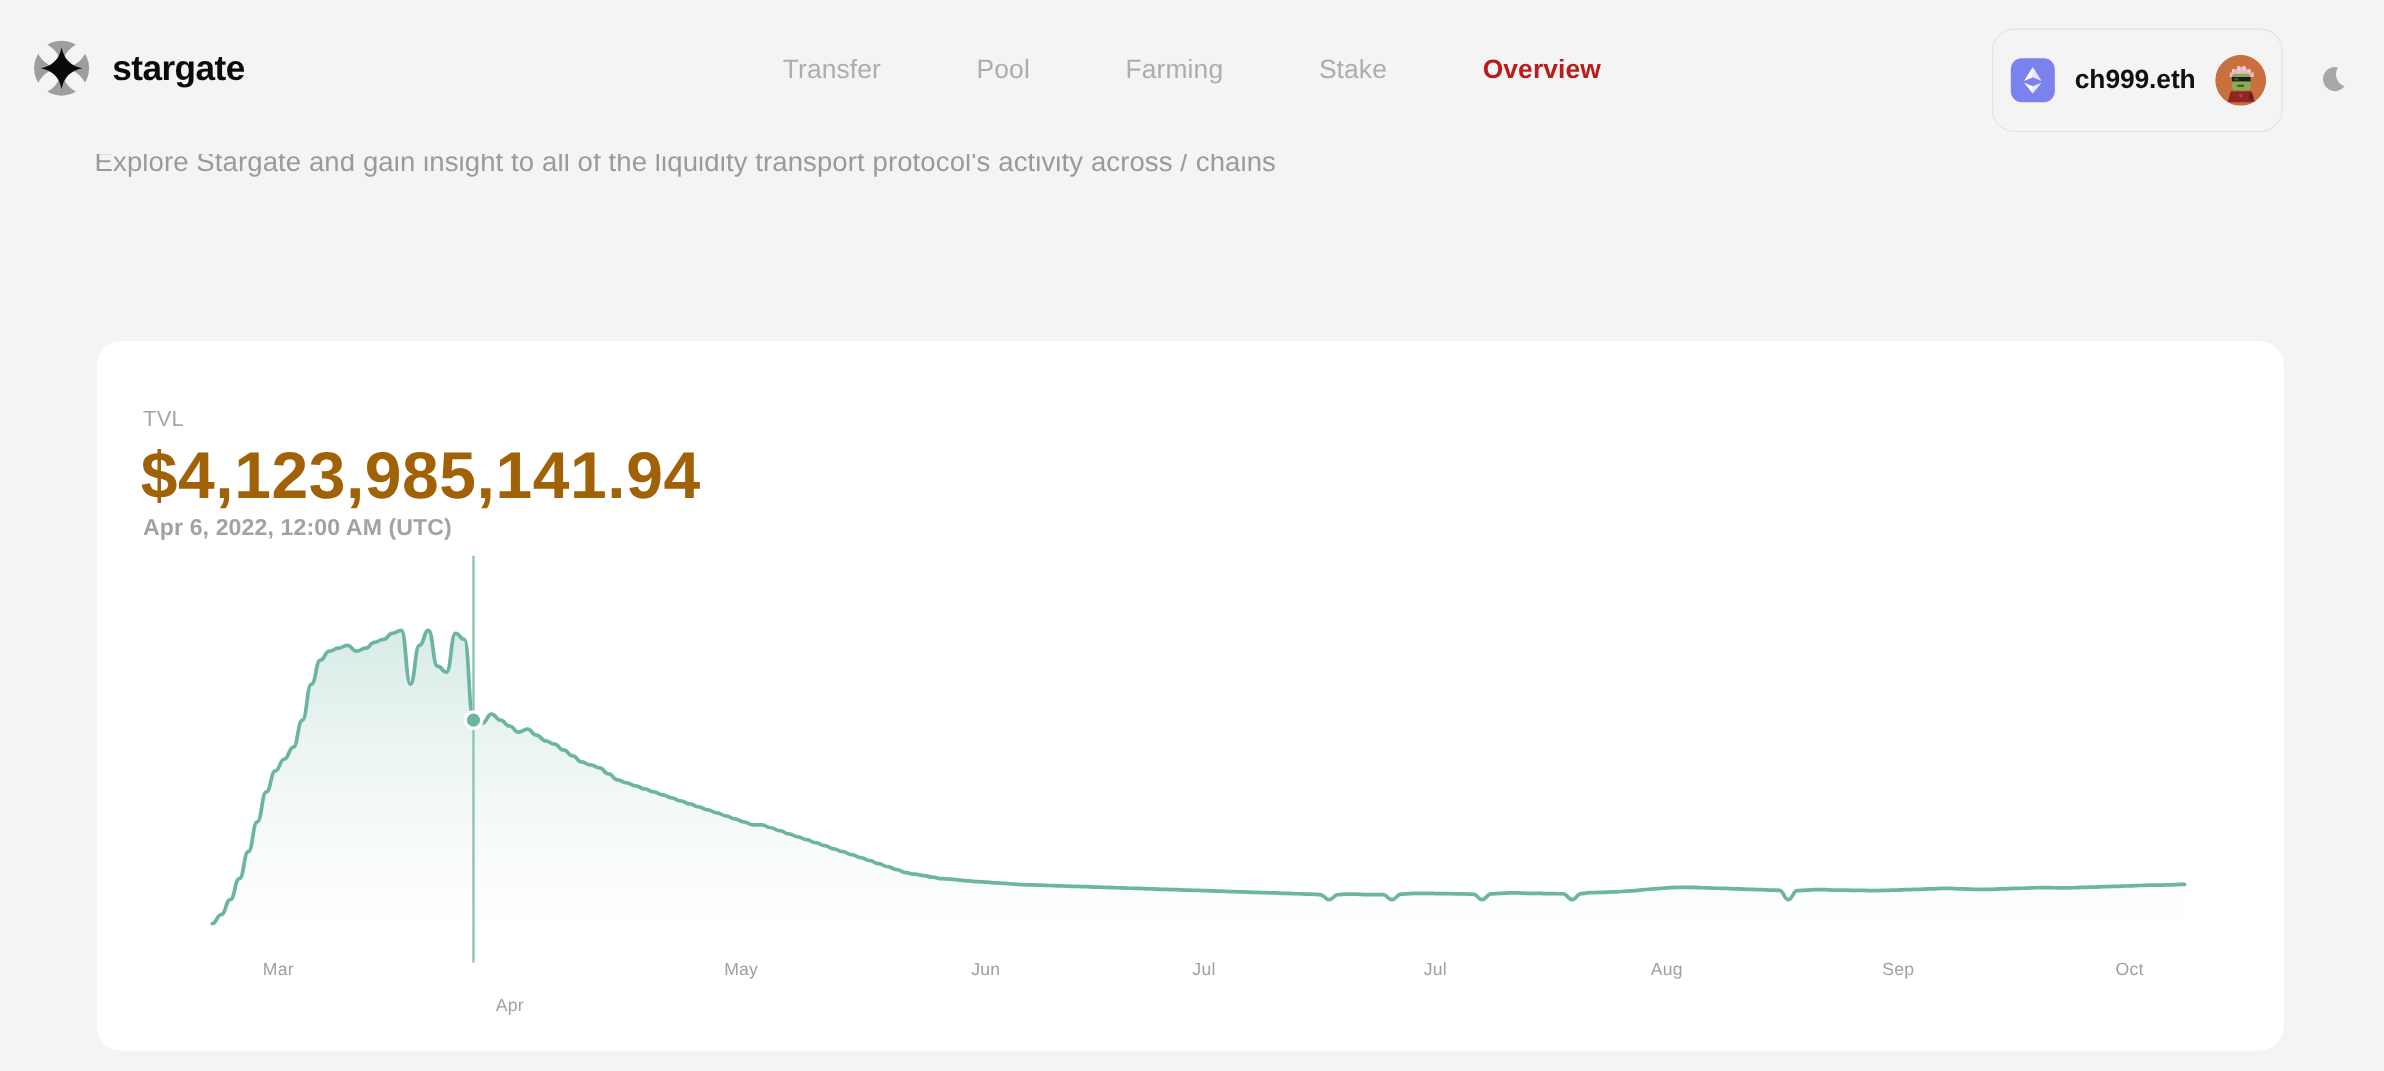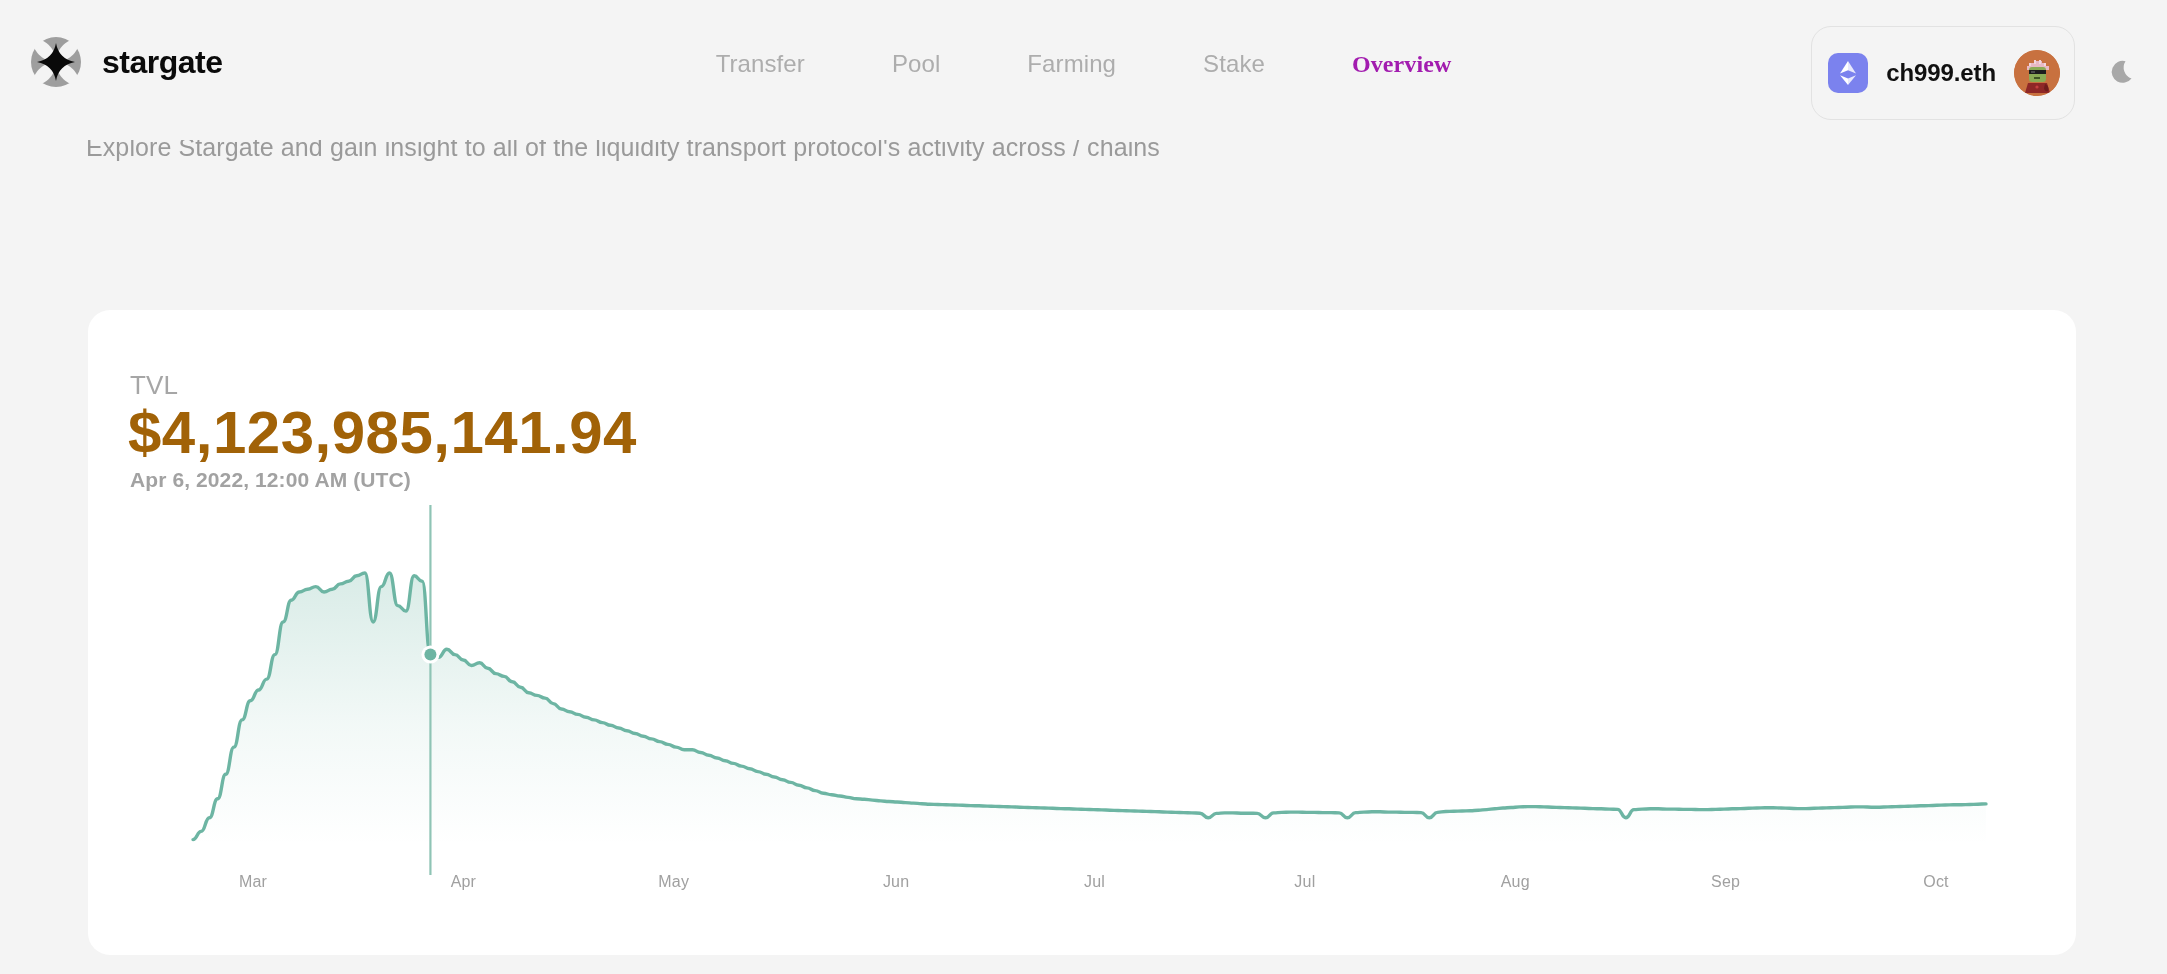--- a/index.html
+++ b/index.html
@@ -58,23 +58,22 @@
 
   .nav-item {
     font-size: 24px;
     color: #adadad;
     padding: 0 38px;
     letter-spacing: 0.1px;
     white-space: nowrap;
     cursor: pointer;
   }
   .nav-item.active {
-    color: #a21caf;
+    color: #b91c1c;
     font-weight: 700;
-    font-family: Liberation Serif, serif;
   }
 
   .wallet-zone {
     position: absolute;
     right: 22px;
     top: 26px;
     display: flex;
     align-items: center;
     gap: 26px;
   }
@@ -145,21 +144,21 @@
     width: 1988px;
     height: 645px;
     background: #ffffff;
     border-radius: 22px;
   }
 
   .card-label {
     position: absolute;
     left: 42px;
     top: 60px;
-    font-size: 26px;
+    font-size: 20px;
     color: #a6a6a6;
     letter-spacing: 0.2px;
   }
 
   .card-value {
     position: absolute;
     left: 40px;
     top: 88px;
     font-size: 60px;
     font-weight: 700;
@@ -288,21 +287,21 @@
         </defs>
         <path id="area-path" fill="url(#areaGrad)" stroke="none" d="M 105.0 334.6 C 109.1 334.6 109.1 326.4 113.2 326.4 C 117.3 326.4 117.3 312.8 121.4 312.8 C 125.5 312.8 125.5 293.8 129.6 293.8 C 133.7 293.8 133.7 269.3 137.7 269.3 C 141.8 269.3 141.8 242.1 145.9 242.1 C 150.0 242.1 150.0 214.9 154.1 214.9 C 158.2 214.9 158.2 195.8 162.3 195.8 C 166.4 195.8 166.4 185.0 170.5 185.0 C 174.6 185.0 174.6 174.1 178.7 174.1 C 182.8 174.1 182.8 149.6 186.9 149.6 C 191.0 149.6 191.0 117.0 195.1 117.0 C 199.2 117.0 199.2 95.2 203.2 95.2 C 207.3 95.2 207.3 87.0 211.4 87.0 C 215.5 87.0 215.5 84.3 219.6 84.3 C 223.7 84.3 223.7 81.6 227.8 81.6 C 231.9 81.6 231.9 87.0 236.0 87.0 C 240.1 87.0 240.1 84.3 244.2 84.3 C 248.3 84.3 248.3 78.9 252.4 78.9 C 256.5 78.9 256.5 76.2 260.6 76.2 C 264.7 76.2 264.7 70.7 268.7 70.7 C 272.8 70.7 272.8 68.0 276.9 68.0 C 281.0 68.0 281.0 117.0 285.1 117.0 C 289.2 117.0 289.2 81.6 293.3 81.6 C 297.4 81.6 297.4 68.0 301.5 68.0 C 305.6 68.0 305.6 100.6 309.7 100.6 C 313.8 100.6 313.8 106.1 317.9 106.1 C 322.0 106.1 322.0 70.7 326.1 70.7 C 330.1 70.7 330.1 76.2 334.2 76.2 C 338.3 76.2 338.3 149.6 342.4 149.6 C 346.5 149.6 346.5 152.3 350.6 152.3 C 354.7 152.3 354.7 144.2 358.8 144.2 C 362.9 144.2 362.9 149.6 367.0 149.6 C 371.1 149.6 371.1 155.0 375.2 155.0 C 379.3 155.0 379.3 160.5 383.4 160.5 C 387.5 160.5 387.5 157.8 391.6 157.8 C 395.6 157.8 395.6 163.2 399.7 163.2 C 403.8 163.2 403.8 168.6 407.9 168.6 C 412.0 168.6 412.0 171.4 416.1 171.4 C 420.2 171.4 420.2 176.8 424.3 176.8 C 428.4 176.8 428.4 182.2 432.5 182.2 C 436.6 182.2 436.6 187.7 440.7 187.7 C 444.8 187.7 444.8 190.4 448.9 190.4 C 453.0 190.4 453.0 193.1 457.1 193.1 C 461.1 193.1 461.1 198.6 465.2 198.6 C 469.3 198.6 469.3 204.0 473.4 204.0 C 477.5 204.0 477.5 206.7 481.6 206.7 C 485.7 206.7 485.7 209.4 489.8 209.4 C 493.9 209.4 493.9 212.2 498.0 212.2 C 502.1 212.2 502.1 214.9 506.2 214.9 C 510.3 214.9 510.3 217.6 514.4 217.6 C 518.5 217.6 518.5 220.3 522.5 220.3 C 526.6 220.3 526.6 223.0 530.7 223.0 C 534.8 223.0 534.8 225.8 538.9 225.8 C 543.0 225.8 543.0 228.5 547.1 228.5 C 551.2 228.5 551.2 231.2 555.3 231.2 C 559.4 231.2 559.4 233.9 563.5 233.9 C 567.6 233.9 567.6 236.6 571.7 236.6 C 575.8 236.6 575.8 239.4 579.9 239.4 C 584.0 239.4 584.0 242.1 588.0 242.1 C 592.1 242.1 592.1 244.8 596.2 244.8 C 600.3 244.8 600.3 244.8 604.4 244.8 C 608.5 244.8 608.5 247.5 612.6 247.5 C 616.7 247.5 616.7 250.2 620.8 250.2 C 624.9 250.2 624.9 253.0 629.0 253.0 C 633.1 253.0 633.1 255.7 637.2 255.7 C 641.3 255.7 641.3 258.4 645.4 258.4 C 649.4 258.4 649.4 261.1 653.5 261.1 C 657.6 261.1 657.6 263.8 661.7 263.8 C 665.8 263.8 665.8 266.6 669.9 266.6 C 674.0 266.6 674.0 269.3 678.1 269.3 C 682.2 269.3 682.2 272.0 686.3 272.0 C 690.4 272.0 690.4 274.7 694.5 274.7 C 698.6 274.7 698.6 277.4 702.7 277.4 C 706.8 277.4 706.8 280.2 710.9 280.2 C 714.9 280.2 714.9 282.9 719.0 282.9 C 723.1 282.9 723.1 285.6 727.2 285.6 C 731.3 285.6 731.3 288.3 735.4 288.3 C 739.5 288.3 739.5 289.7 743.6 289.7 C 747.7 289.7 747.7 291.0 751.8 291.0 C 755.9 291.0 755.9 292.4 760.0 292.4 C 764.1 292.4 764.1 293.8 768.2 293.8 C 772.3 293.8 772.3 294.3 776.4 294.3 C 780.4 294.3 780.4 295.1 784.5 295.1 C 788.6 295.1 788.6 295.9 792.7 295.9 C 796.8 295.9 796.8 296.5 800.9 296.5 C 805.0 296.5 805.0 297.0 809.1 297.0 C 813.2 297.0 813.2 297.6 817.3 297.6 C 821.4 297.6 821.4 298.1 825.5 298.1 C 829.6 298.1 829.6 298.7 833.7 298.7 C 837.8 298.7 837.8 299.2 841.8 299.2 C 845.9 299.2 845.9 299.5 850.0 299.5 C 854.1 299.5 854.1 299.7 858.2 299.7 C 862.3 299.7 862.3 300.0 866.4 300.0 C 870.5 300.0 870.5 300.3 874.6 300.3 C 878.7 300.3 878.7 300.6 882.8 300.6 C 886.9 300.6 886.9 300.8 891.0 300.8 C 895.1 300.8 895.1 301.1 899.2 301.1 C 903.3 301.1 903.3 301.4 907.3 301.4 C 911.4 301.4 911.4 301.6 915.5 301.6 C 919.6 301.6 919.6 301.9 923.7 301.9 C 927.8 301.9 927.8 302.2 931.9 302.2 C 936.0 302.2 936.0 302.5 940.1 302.5 C 944.2 302.5 944.2 302.7 948.3 302.7 C 952.4 302.7 952.4 303.0 956.5 303.0 C 960.6 303.0 960.6 303.3 964.7 303.3 C 968.8 303.3 968.8 303.6 972.8 303.6 C 976.9 303.6 976.9 303.8 981.0 303.8 C 985.1 303.8 985.1 304.1 989.2 304.1 C 993.3 304.1 993.3 304.4 997.4 304.4 C 1001.5 304.4 1001.5 304.6 1005.6 304.6 C 1009.7 304.6 1009.7 304.9 1013.8 304.9 C 1017.9 304.9 1017.9 305.2 1022.0 305.2 C 1026.1 305.2 1026.1 305.5 1030.2 305.5 C 1034.2 305.5 1034.2 305.7 1038.3 305.7 C 1042.4 305.7 1042.4 306.0 1046.5 306.0 C 1050.6 306.0 1050.6 306.3 1054.7 306.3 C 1058.8 306.3 1058.8 306.5 1062.9 306.5 C 1067.0 306.5 1067.0 306.8 1071.1 306.8 C 1075.2 306.8 1075.2 307.1 1079.3 307.1 C 1083.4 307.1 1083.4 307.4 1087.5 307.4 C 1091.6 307.4 1091.6 307.6 1095.7 307.6 C 1099.7 307.6 1099.7 307.9 1103.8 307.9 C 1107.9 307.9 1107.9 308.2 1112.0 308.2 C 1116.1 308.2 1116.1 312.8 1120.2 312.8 C 1124.3 312.8 1124.3 308.4 1128.4 308.4 C 1132.5 308.4 1132.5 307.9 1136.6 307.9 C 1140.7 307.9 1140.7 307.9 1144.8 307.9 C 1148.9 307.9 1148.9 308.2 1153.0 308.2 C 1157.1 308.2 1157.1 308.2 1161.2 308.2 C 1165.2 308.2 1165.2 308.4 1169.3 308.4 C 1173.4 308.4 1173.4 312.8 1177.5 312.8 C 1181.6 312.8 1181.6 307.9 1185.7 307.9 C 1189.8 307.9 1189.8 307.4 1193.9 307.4 C 1198.0 307.4 1198.0 307.1 1202.1 307.1 C 1206.2 307.1 1206.2 307.1 1210.3 307.1 C 1214.4 307.1 1214.4 307.4 1218.5 307.4 C 1222.6 307.4 1222.6 307.4 1226.6 307.4 C 1230.7 307.4 1230.7 307.6 1234.8 307.6 C 1238.9 307.6 1238.9 307.6 1243.0 307.6 C 1247.1 307.6 1247.1 307.9 1251.2 307.9 C 1255.3 307.9 1255.3 312.8 1259.4 312.8 C 1263.5 312.8 1263.5 307.6 1267.6 307.6 C 1271.7 307.6 1271.7 307.1 1275.8 307.1 C 1279.9 307.1 1279.9 306.8 1284.0 306.8 C 1288.1 306.8 1288.1 306.8 1292.1 306.8 C 1296.2 306.8 1296.2 307.1 1300.3 307.1 C 1304.4 307.1 1304.4 307.1 1308.5 307.1 C 1312.6 307.1 1312.6 307.4 1316.7 307.4 C 1320.8 307.4 1320.8 307.4 1324.9 307.4 C 1329.0 307.4 1329.0 307.6 1333.1 307.6 C 1337.2 307.6 1337.2 312.8 1341.3 312.8 C 1345.4 312.8 1345.4 307.4 1349.5 307.4 C 1353.6 307.4 1353.6 306.5 1357.6 306.5 C 1361.7 306.5 1361.7 306.3 1365.8 306.3 C 1369.9 306.3 1369.9 306.0 1374.0 306.0 C 1378.1 306.0 1378.1 305.7 1382.2 305.7 C 1386.3 305.7 1386.3 305.2 1390.4 305.2 C 1394.5 305.2 1394.5 304.6 1398.6 304.6 C 1402.7 304.6 1402.7 303.8 1406.8 303.8 C 1410.9 303.8 1410.9 303.0 1415.0 303.0 C 1419.0 303.0 1419.0 302.5 1423.1 302.5 C 1427.2 302.5 1427.2 301.9 1431.3 301.9 C 1435.4 301.9 1435.4 301.6 1439.5 301.6 C 1443.6 301.6 1443.6 301.6 1447.7 301.6 C 1451.8 301.6 1451.8 301.9 1455.9 301.9 C 1460.0 301.9 1460.0 302.2 1464.1 302.2 C 1468.2 302.2 1468.2 302.5 1472.3 302.5 C 1476.4 302.5 1476.4 302.7 1480.5 302.7 C 1484.5 302.7 1484.5 303.0 1488.6 303.0 C 1492.7 303.0 1492.7 303.3 1496.8 303.3 C 1500.9 303.3 1500.9 303.6 1505.0 303.6 C 1509.1 303.6 1509.1 303.8 1513.2 303.8 C 1517.3 303.8 1517.3 304.1 1521.4 304.1 C 1525.5 304.1 1525.5 304.4 1529.6 304.4 C 1533.7 304.4 1533.7 312.8 1537.8 312.8 C 1541.9 312.8 1541.9 304.6 1545.9 304.6 C 1550.0 304.6 1550.0 304.1 1554.1 304.1 C 1558.2 304.1 1558.2 303.8 1562.3 303.8 C 1566.4 303.8 1566.4 303.8 1570.5 303.8 C 1574.6 303.8 1574.6 304.1 1578.7 304.1 C 1582.8 304.1 1582.8 304.1 1586.9 304.1 C 1591.0 304.1 1591.0 304.4 1595.1 304.4 C 1599.2 304.4 1599.2 304.4 1603.3 304.4 C 1607.4 304.4 1607.4 304.6 1611.4 304.6 C 1615.5 304.6 1615.5 304.6 1619.6 304.6 C 1623.7 304.6 1623.7 304.4 1627.8 304.4 C 1631.9 304.4 1631.9 304.1 1636.0 304.1 C 1640.1 304.1 1640.1 303.8 1644.2 303.8 C 1648.3 303.8 1648.3 303.6 1652.4 303.6 C 1656.5 303.6 1656.5 303.3 1660.6 303.3 C 1664.7 303.3 1664.7 303.0 1668.8 303.0 C 1672.9 303.0 1672.9 302.7 1676.9 302.7 C 1681.0 302.7 1681.0 302.7 1685.1 302.7 C 1689.2 302.7 1689.2 303.0 1693.3 303.0 C 1697.4 303.0 1697.4 303.3 1701.5 303.3 C 1705.6 303.3 1705.6 303.6 1709.7 303.6 C 1713.8 303.6 1713.8 303.6 1717.9 303.6 C 1722.0 303.6 1722.0 303.3 1726.1 303.3 C 1730.2 303.3 1730.2 303.0 1734.3 303.0 C 1738.3 303.0 1738.3 302.7 1742.4 302.7 C 1746.5 302.7 1746.5 302.5 1750.6 302.5 C 1754.7 302.5 1754.7 302.2 1758.8 302.2 C 1762.9 302.2 1762.9 301.9 1767.0 301.9 C 1771.1 301.9 1771.1 301.9 1775.2 301.9 C 1779.3 301.9 1779.3 302.2 1783.4 302.2 C 1787.5 302.2 1787.5 302.2 1791.6 302.2 C 1795.7 302.2 1795.7 301.9 1799.8 301.9 C 1803.8 301.9 1803.8 301.6 1807.9 301.6 C 1812.0 301.6 1812.0 301.4 1816.1 301.4 C 1820.2 301.4 1820.2 301.1 1824.3 301.1 C 1828.4 301.1 1828.4 300.8 1832.5 300.8 C 1836.6 300.8 1836.6 300.6 1840.7 300.6 C 1844.8 300.6 1844.8 300.3 1848.9 300.3 C 1853.0 300.3 1853.0 300.0 1857.1 300.0 C 1861.2 300.0 1861.2 299.7 1865.3 299.7 C 1869.3 299.7 1869.3 299.7 1873.4 299.7 C 1877.5 299.7 1877.5 299.5 1881.6 299.5 C 1885.7 299.5 1885.7 299.2 1889.8 299.2 C 1893.9 299.2 1893.9 298.9 1898.0 298.9 L 1898.0 340 L 105.0 340 Z"></path>
         <path id="line-path" fill="none" stroke="#6db5a3" stroke-width="3.4" stroke-linejoin="round" stroke-linecap="round" d="M 105.0 334.6 C 109.1 334.6 109.1 326.4 113.2 326.4 C 117.3 326.4 117.3 312.8 121.4 312.8 C 125.5 312.8 125.5 293.8 129.6 293.8 C 133.7 293.8 133.7 269.3 137.7 269.3 C 141.8 269.3 141.8 242.1 145.9 242.1 C 150.0 242.1 150.0 214.9 154.1 214.9 C 158.2 214.9 158.2 195.8 162.3 195.8 C 166.4 195.8 166.4 185.0 170.5 185.0 C 174.6 185.0 174.6 174.1 178.7 174.1 C 182.8 174.1 182.8 149.6 186.9 149.6 C 191.0 149.6 191.0 117.0 195.1 117.0 C 199.2 117.0 199.2 95.2 203.2 95.2 C 207.3 95.2 207.3 87.0 211.4 87.0 C 215.5 87.0 215.5 84.3 219.6 84.3 C 223.7 84.3 223.7 81.6 227.8 81.6 C 231.9 81.6 231.9 87.0 236.0 87.0 C 240.1 87.0 240.1 84.3 244.2 84.3 C 248.3 84.3 248.3 78.9 252.4 78.9 C 256.5 78.9 256.5 76.2 260.6 76.2 C 264.7 76.2 264.7 70.7 268.7 70.7 C 272.8 70.7 272.8 68.0 276.9 68.0 C 281.0 68.0 281.0 117.0 285.1 117.0 C 289.2 117.0 289.2 81.6 293.3 81.6 C 297.4 81.6 297.4 68.0 301.5 68.0 C 305.6 68.0 305.6 100.6 309.7 100.6 C 313.8 100.6 313.8 106.1 317.9 106.1 C 322.0 106.1 322.0 70.7 326.1 70.7 C 330.1 70.7 330.1 76.2 334.2 76.2 C 338.3 76.2 338.3 149.6 342.4 149.6 C 346.5 149.6 346.5 152.3 350.6 152.3 C 354.7 152.3 354.7 144.2 358.8 144.2 C 362.9 144.2 362.9 149.6 367.0 149.6 C 371.1 149.6 371.1 155.0 375.2 155.0 C 379.3 155.0 379.3 160.5 383.4 160.5 C 387.5 160.5 387.5 157.8 391.6 157.8 C 395.6 157.8 395.6 163.2 399.7 163.2 C 403.8 163.2 403.8 168.6 407.9 168.6 C 412.0 168.6 412.0 171.4 416.1 171.4 C 420.2 171.4 420.2 176.8 424.3 176.8 C 428.4 176.8 428.4 182.2 432.5 182.2 C 436.6 182.2 436.6 187.7 440.7 187.7 C 444.8 187.7 444.8 190.4 448.9 190.4 C 453.0 190.4 453.0 193.1 457.1 193.1 C 461.1 193.1 461.1 198.6 465.2 198.6 C 469.3 198.6 469.3 204.0 473.4 204.0 C 477.5 204.0 477.5 206.7 481.6 206.7 C 485.7 206.7 485.7 209.4 489.8 209.4 C 493.9 209.4 493.9 212.2 498.0 212.2 C 502.1 212.2 502.1 214.9 506.2 214.9 C 510.3 214.9 510.3 217.6 514.4 217.6 C 518.5 217.6 518.5 220.3 522.5 220.3 C 526.6 220.3 526.6 223.0 530.7 223.0 C 534.8 223.0 534.8 225.8 538.9 225.8 C 543.0 225.8 543.0 228.5 547.1 228.5 C 551.2 228.5 551.2 231.2 555.3 231.2 C 559.4 231.2 559.4 233.9 563.5 233.9 C 567.6 233.9 567.6 236.6 571.7 236.6 C 575.8 236.6 575.8 239.4 579.9 239.4 C 584.0 239.4 584.0 242.1 588.0 242.1 C 592.1 242.1 592.1 244.8 596.2 244.8 C 600.3 244.8 600.3 244.8 604.4 244.8 C 608.5 244.8 608.5 247.5 612.6 247.5 C 616.7 247.5 616.7 250.2 620.8 250.2 C 624.9 250.2 624.9 253.0 629.0 253.0 C 633.1 253.0 633.1 255.7 637.2 255.7 C 641.3 255.7 641.3 258.4 645.4 258.4 C 649.4 258.4 649.4 261.1 653.5 261.1 C 657.6 261.1 657.6 263.8 661.7 263.8 C 665.8 263.8 665.8 266.6 669.9 266.6 C 674.0 266.6 674.0 269.3 678.1 269.3 C 682.2 269.3 682.2 272.0 686.3 272.0 C 690.4 272.0 690.4 274.7 694.5 274.7 C 698.6 274.7 698.6 277.4 702.7 277.4 C 706.8 277.4 706.8 280.2 710.9 280.2 C 714.9 280.2 714.9 282.9 719.0 282.9 C 723.1 282.9 723.1 285.6 727.2 285.6 C 731.3 285.6 731.3 288.3 735.4 288.3 C 739.5 288.3 739.5 289.7 743.6 289.7 C 747.7 289.7 747.7 291.0 751.8 291.0 C 755.9 291.0 755.9 292.4 760.0 292.4 C 764.1 292.4 764.1 293.8 768.2 293.8 C 772.3 293.8 772.3 294.3 776.4 294.3 C 780.4 294.3 780.4 295.1 784.5 295.1 C 788.6 295.1 788.6 295.9 792.7 295.9 C 796.8 295.9 796.8 296.5 800.9 296.5 C 805.0 296.5 805.0 297.0 809.1 297.0 C 813.2 297.0 813.2 297.6 817.3 297.6 C 821.4 297.6 821.4 298.1 825.5 298.1 C 829.6 298.1 829.6 298.7 833.7 298.7 C 837.8 298.7 837.8 299.2 841.8 299.2 C 845.9 299.2 845.9 299.5 850.0 299.5 C 854.1 299.5 854.1 299.7 858.2 299.7 C 862.3 299.7 862.3 300.0 866.4 300.0 C 870.5 300.0 870.5 300.3 874.6 300.3 C 878.7 300.3 878.7 300.6 882.8 300.6 C 886.9 300.6 886.9 300.8 891.0 300.8 C 895.1 300.8 895.1 301.1 899.2 301.1 C 903.3 301.1 903.3 301.4 907.3 301.4 C 911.4 301.4 911.4 301.6 915.5 301.6 C 919.6 301.6 919.6 301.9 923.7 301.9 C 927.8 301.9 927.8 302.2 931.9 302.2 C 936.0 302.2 936.0 302.5 940.1 302.5 C 944.2 302.5 944.2 302.7 948.3 302.7 C 952.4 302.7 952.4 303.0 956.5 303.0 C 960.6 303.0 960.6 303.3 964.7 303.3 C 968.8 303.3 968.8 303.6 972.8 303.6 C 976.9 303.6 976.9 303.8 981.0 303.8 C 985.1 303.8 985.1 304.1 989.2 304.1 C 993.3 304.1 993.3 304.4 997.4 304.4 C 1001.5 304.4 1001.5 304.6 1005.6 304.6 C 1009.7 304.6 1009.7 304.9 1013.8 304.9 C 1017.9 304.9 1017.9 305.2 1022.0 305.2 C 1026.1 305.2 1026.1 305.5 1030.2 305.5 C 1034.2 305.5 1034.2 305.7 1038.3 305.7 C 1042.4 305.7 1042.4 306.0 1046.5 306.0 C 1050.6 306.0 1050.6 306.3 1054.7 306.3 C 1058.8 306.3 1058.8 306.5 1062.9 306.5 C 1067.0 306.5 1067.0 306.8 1071.1 306.8 C 1075.2 306.8 1075.2 307.1 1079.3 307.1 C 1083.4 307.1 1083.4 307.4 1087.5 307.4 C 1091.6 307.4 1091.6 307.6 1095.7 307.6 C 1099.7 307.6 1099.7 307.9 1103.8 307.9 C 1107.9 307.9 1107.9 308.2 1112.0 308.2 C 1116.1 308.2 1116.1 312.8 1120.2 312.8 C 1124.3 312.8 1124.3 308.4 1128.4 308.4 C 1132.5 308.4 1132.5 307.9 1136.6 307.9 C 1140.7 307.9 1140.7 307.9 1144.8 307.9 C 1148.9 307.9 1148.9 308.2 1153.0 308.2 C 1157.1 308.2 1157.1 308.2 1161.2 308.2 C 1165.2 308.2 1165.2 308.4 1169.3 308.4 C 1173.4 308.4 1173.4 312.8 1177.5 312.8 C 1181.6 312.8 1181.6 307.9 1185.7 307.9 C 1189.8 307.9 1189.8 307.4 1193.9 307.4 C 1198.0 307.4 1198.0 307.1 1202.1 307.1 C 1206.2 307.1 1206.2 307.1 1210.3 307.1 C 1214.4 307.1 1214.4 307.4 1218.5 307.4 C 1222.6 307.4 1222.6 307.4 1226.6 307.4 C 1230.7 307.4 1230.7 307.6 1234.8 307.6 C 1238.9 307.6 1238.9 307.6 1243.0 307.6 C 1247.1 307.6 1247.1 307.9 1251.2 307.9 C 1255.3 307.9 1255.3 312.8 1259.4 312.8 C 1263.5 312.8 1263.5 307.6 1267.6 307.6 C 1271.7 307.6 1271.7 307.1 1275.8 307.1 C 1279.9 307.1 1279.9 306.8 1284.0 306.8 C 1288.1 306.8 1288.1 306.8 1292.1 306.8 C 1296.2 306.8 1296.2 307.1 1300.3 307.1 C 1304.4 307.1 1304.4 307.1 1308.5 307.1 C 1312.6 307.1 1312.6 307.4 1316.7 307.4 C 1320.8 307.4 1320.8 307.4 1324.9 307.4 C 1329.0 307.4 1329.0 307.6 1333.1 307.6 C 1337.2 307.6 1337.2 312.8 1341.3 312.8 C 1345.4 312.8 1345.4 307.4 1349.5 307.4 C 1353.6 307.4 1353.6 306.5 1357.6 306.5 C 1361.7 306.5 1361.7 306.3 1365.8 306.3 C 1369.9 306.3 1369.9 306.0 1374.0 306.0 C 1378.1 306.0 1378.1 305.7 1382.2 305.7 C 1386.3 305.7 1386.3 305.2 1390.4 305.2 C 1394.5 305.2 1394.5 304.6 1398.6 304.6 C 1402.7 304.6 1402.7 303.8 1406.8 303.8 C 1410.9 303.8 1410.9 303.0 1415.0 303.0 C 1419.0 303.0 1419.0 302.5 1423.1 302.5 C 1427.2 302.5 1427.2 301.9 1431.3 301.9 C 1435.4 301.9 1435.4 301.6 1439.5 301.6 C 1443.6 301.6 1443.6 301.6 1447.7 301.6 C 1451.8 301.6 1451.8 301.9 1455.9 301.9 C 1460.0 301.9 1460.0 302.2 1464.1 302.2 C 1468.2 302.2 1468.2 302.5 1472.3 302.5 C 1476.4 302.5 1476.4 302.7 1480.5 302.7 C 1484.5 302.7 1484.5 303.0 1488.6 303.0 C 1492.7 303.0 1492.7 303.3 1496.8 303.3 C 1500.9 303.3 1500.9 303.6 1505.0 303.6 C 1509.1 303.6 1509.1 303.8 1513.2 303.8 C 1517.3 303.8 1517.3 304.1 1521.4 304.1 C 1525.5 304.1 1525.5 304.4 1529.6 304.4 C 1533.7 304.4 1533.7 312.8 1537.8 312.8 C 1541.9 312.8 1541.9 304.6 1545.9 304.6 C 1550.0 304.6 1550.0 304.1 1554.1 304.1 C 1558.2 304.1 1558.2 303.8 1562.3 303.8 C 1566.4 303.8 1566.4 303.8 1570.5 303.8 C 1574.6 303.8 1574.6 304.1 1578.7 304.1 C 1582.8 304.1 1582.8 304.1 1586.9 304.1 C 1591.0 304.1 1591.0 304.4 1595.1 304.4 C 1599.2 304.4 1599.2 304.4 1603.3 304.4 C 1607.4 304.4 1607.4 304.6 1611.4 304.6 C 1615.5 304.6 1615.5 304.6 1619.6 304.6 C 1623.7 304.6 1623.7 304.4 1627.8 304.4 C 1631.9 304.4 1631.9 304.1 1636.0 304.1 C 1640.1 304.1 1640.1 303.8 1644.2 303.8 C 1648.3 303.8 1648.3 303.6 1652.4 303.6 C 1656.5 303.6 1656.5 303.3 1660.6 303.3 C 1664.7 303.3 1664.7 303.0 1668.8 303.0 C 1672.9 303.0 1672.9 302.7 1676.9 302.7 C 1681.0 302.7 1681.0 302.7 1685.1 302.7 C 1689.2 302.7 1689.2 303.0 1693.3 303.0 C 1697.4 303.0 1697.4 303.3 1701.5 303.3 C 1705.6 303.3 1705.6 303.6 1709.7 303.6 C 1713.8 303.6 1713.8 303.6 1717.9 303.6 C 1722.0 303.6 1722.0 303.3 1726.1 303.3 C 1730.2 303.3 1730.2 303.0 1734.3 303.0 C 1738.3 303.0 1738.3 302.7 1742.4 302.7 C 1746.5 302.7 1746.5 302.5 1750.6 302.5 C 1754.7 302.5 1754.7 302.2 1758.8 302.2 C 1762.9 302.2 1762.9 301.9 1767.0 301.9 C 1771.1 301.9 1771.1 301.9 1775.2 301.9 C 1779.3 301.9 1779.3 302.2 1783.4 302.2 C 1787.5 302.2 1787.5 302.2 1791.6 302.2 C 1795.7 302.2 1795.7 301.9 1799.8 301.9 C 1803.8 301.9 1803.8 301.6 1807.9 301.6 C 1812.0 301.6 1812.0 301.4 1816.1 301.4 C 1820.2 301.4 1820.2 301.1 1824.3 301.1 C 1828.4 301.1 1828.4 300.8 1832.5 300.8 C 1836.6 300.8 1836.6 300.6 1840.7 300.6 C 1844.8 300.6 1844.8 300.3 1848.9 300.3 C 1853.0 300.3 1853.0 300.0 1857.1 300.0 C 1861.2 300.0 1861.2 299.7 1865.3 299.7 C 1869.3 299.7 1869.3 299.7 1873.4 299.7 C 1877.5 299.7 1877.5 299.5 1881.6 299.5 C 1885.7 299.5 1885.7 299.2 1889.8 299.2 C 1893.9 299.2 1893.9 298.9 1898.0 298.9"></path>
         <line id="crosshair" stroke="#8fc4b5" stroke-width="2.2" x1="342.42922374429224" x2="342.42922374429224" y1="0" y2="370"></line>
         <circle id="marker-ring" r="9" fill="#ffffff" cx="342.42922374429224" cy="149.60000000000002"></circle>
         <circle id="marker-dot" r="6" fill="#6db5a3" cx="342.42922374429224" cy="149.60000000000002"></circle>
       </svg>
 
       <div class="axis" id="axis">
           <span class="axis-tick" style="left: 165px;">Mar</span>
-          <span class="axis-tick" style="left: 375.375px;">Apr</span>
+          <span class="axis-tick" style="left: 375.375px; margin-top: 33px;">Apr</span>
           <span class="axis-tick" style="left: 585.75px;">May</span>
           <span class="axis-tick" style="left: 796.125px; margin-left: 12px;">Jun</span>
           <span class="axis-tick" style="left: 1006.5px;">Jul</span>
           <span class="axis-tick" style="left: 1216.88px;">Jul</span>
           <span class="axis-tick" style="left: 1427.25px;">Aug</span>
           <span class="axis-tick" style="left: 1637.62px;">Sep</span>
           <span class="axis-tick" style="left: 1848px;">Oct</span>
         </div>
     </div>
 

